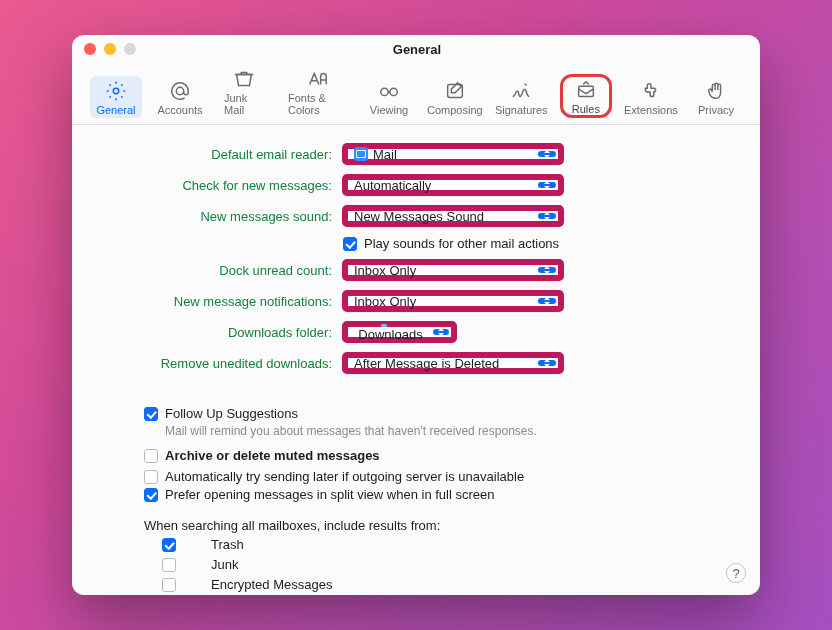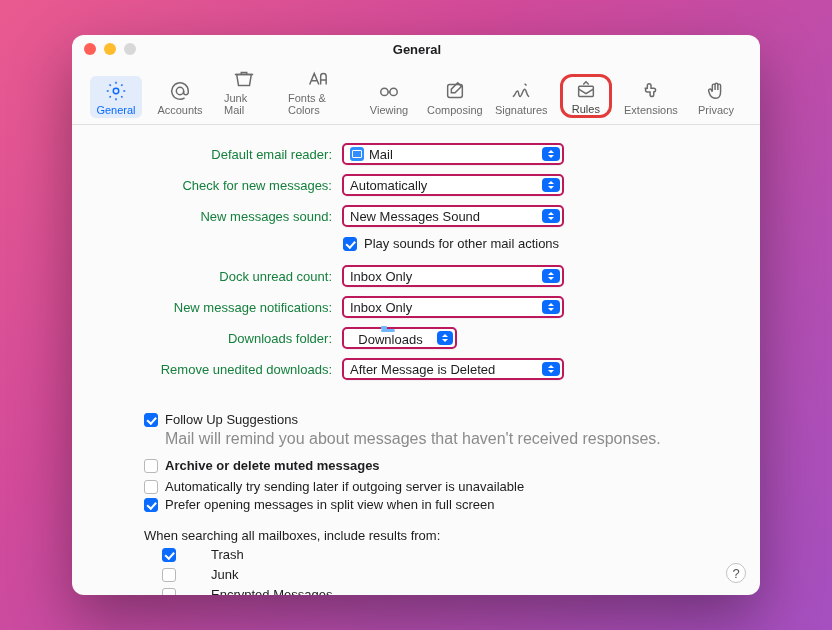--- a/index.html
+++ b/index.html
@@ -39,21 +39,21 @@
   .tool.highlight { border: 3px solid #e23b3b; border-radius: 12px; padding: 2px 4px 0; }
   .tool.highlight .tlabel { color: #444; }
   .tool svg { stroke: #6b6b6b; stroke-width: 1.6; fill: none; }
 
   .content { flex: 1; padding: 18px 28px 20px 28px; overflow: hidden; }
 
   .form-row { display: flex; align-items: center; margin-bottom: 9px; }
   .form-row .lbl { width: 232px; text-align: right; margin-right: 10px; color: #15803d; }
   .select {
     position: relative; height: 22px; width: 222px;
-    background: #fff; border: 2px solid #be185d; border-radius: 5px;
+    background: #fff; border: 6px solid #be185d; border-radius: 5px;
     display: flex; align-items: center; padding: 0 24px 0 6px;
     box-shadow: 0 0.5px 1px rgba(0,0,0,0.05);
   }
   .select.wide { width: 222px; }
   .select .chev {
     position: absolute; right: 2px; top: 2px; bottom: 2px; width: 18px;
     background: #0a6bff; border-radius: 4px; display: flex; flex-direction: column;
     align-items: center; justify-content: center;
   }
   .select .chev::before, .select .chev::after {
@@ -69,34 +69,34 @@
     margin-right: 5px; display: inline-flex; align-items: center; justify-content: center;
   }
   .appicon::before { content:""; width:8px; height:6px; border:1.2px solid #fff; border-radius:1px; }
   .foldericon {
     width: 14px; height: 11px; background: #6fb6ff; border-radius: 2px;
     margin-right: 5px; position: relative;
   }
   .foldericon::before { content:""; position:absolute; top:-3px; left:0; width:6px; height:3px; background:#6fb6ff; border-radius:1px 1px 0 0; }
 
   .checkbox-row { display: flex; align-items: flex-start; margin-bottom: 3px; }
-  .checkbox-row.indented { margin-left: 243px; margin-bottom: 14px; }
+  .checkbox-row.indented { margin-left: 243px; margin-bottom: 8px; }
   .cb {
     width: 14px; height: 14px; border: 1px solid #b8b8b8; border-radius: 3px;
     background: #fff; margin-right: 7px; margin-top: 1px; flex-shrink: 0;
     display: flex; align-items: center; justify-content: center;
   }
   .cb.checked { background: #0a6bff; border-color: #0a6bff; }
   .cb.checked::after {
     content: ""; width: 4px; height: 7px; border: solid #fff;
     border-width: 0 2px 2px 0; transform: rotate(42deg) translateY(-1px);
   }
 
   .section { margin: 12px 0 2px 44px; }
-  .hint { font-size: 16px; color: #8b8b8b; margin: 1px 0 10px 21px; }
+  .hint { font-size: 12px; color: #8b8b8b; margin: 1px 0 10px 21px; }
 
   .search-section { margin: 16px 0 0 44px; }
   .search-section .sub { margin-left: 18px; margin-top: 4px; }
   .search-section .sub .checkbox-row { margin-bottom: 5px; gap: 28px; }
 
   .help {
     position: absolute; right: 14px; bottom: 12px;
     width: 20px; height: 20px; border-radius: 50%;
     border: 1px solid #c3c3c3; background: #fff;
     display: flex; align-items: center; justify-content: center;

